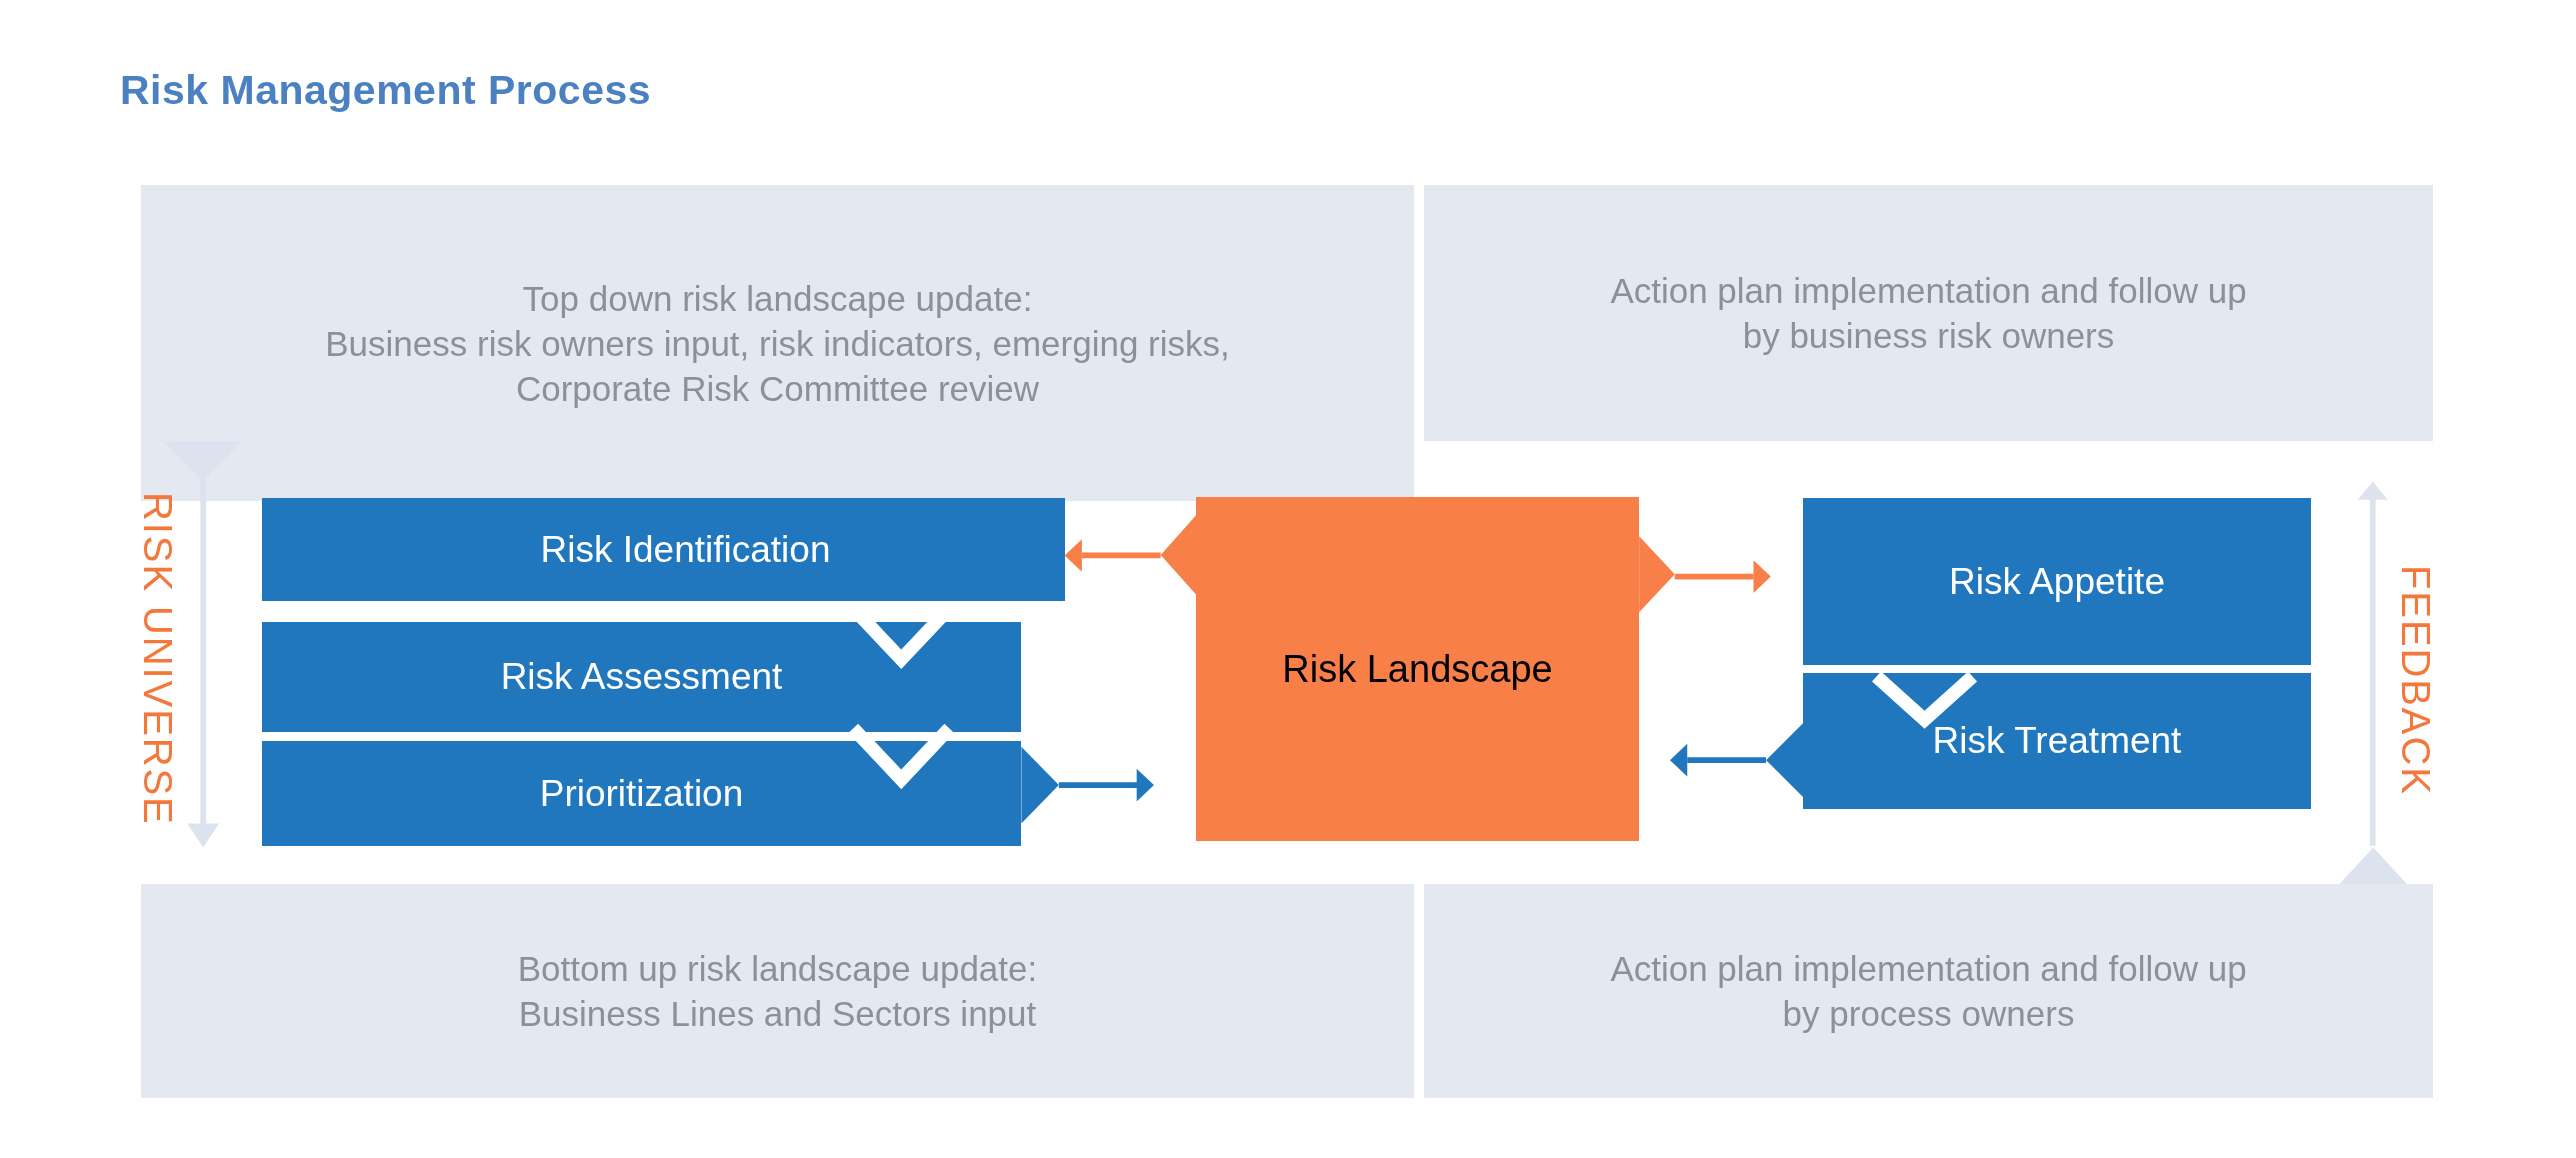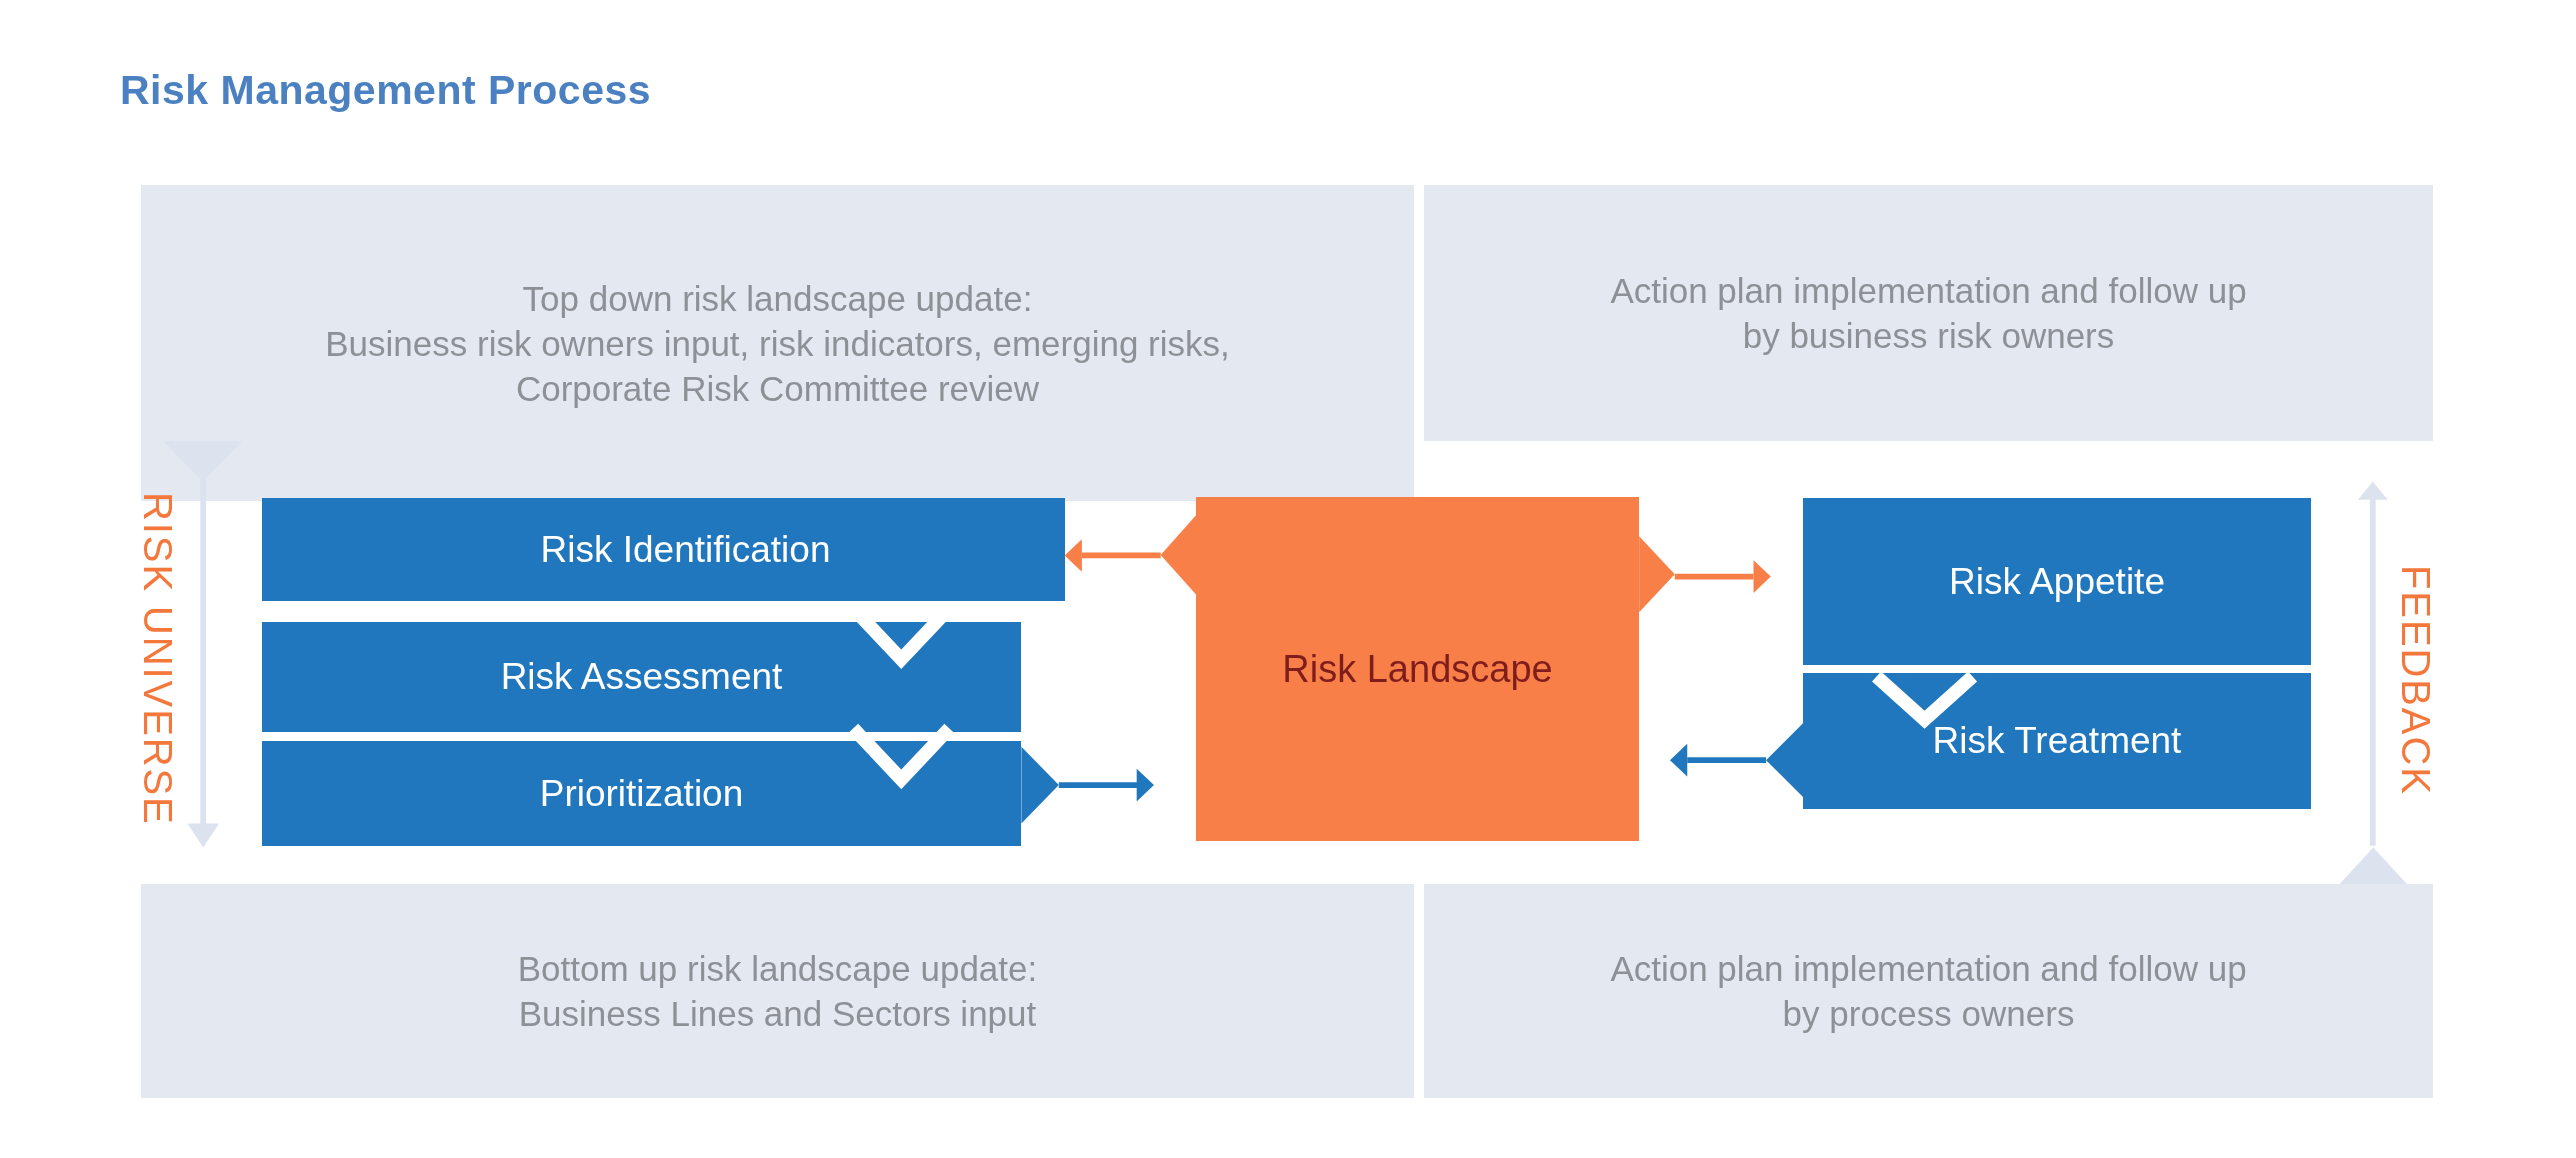--- a/index.html
+++ b/index.html
@@ -53,21 +53,21 @@
   .step-l1 { left: 262px; top: 498px; width: 759px; height: 103px; padding-left: 44px; }
   .step-l2 { left: 262px; top: 622px; width: 759px; height: 110px; }
   .step-l3 { left: 262px; top: 732px; width: 759px; height: 105px; margin-top: 9px; }
   .step-r1 { left: 1803px; top: 498px; width: 508px; height: 167px; }
   .step-r2 { left: 1803px; top: 673px; width: 508px; height: 136px; }
 
   .center-box {
     position: absolute;
     left: 1196px; top: 497px; width: 443px; height: 344px;
     background: #f87f48;
-    color: #7f1d1d;
+    color: #000000;
     display: flex;
     align-items: center;
     justify-content: center;
     font-size: 38px;
     white-space: nowrap;
   }
 
   .side-label {
     position: absolute;
     color: #f4773c;

